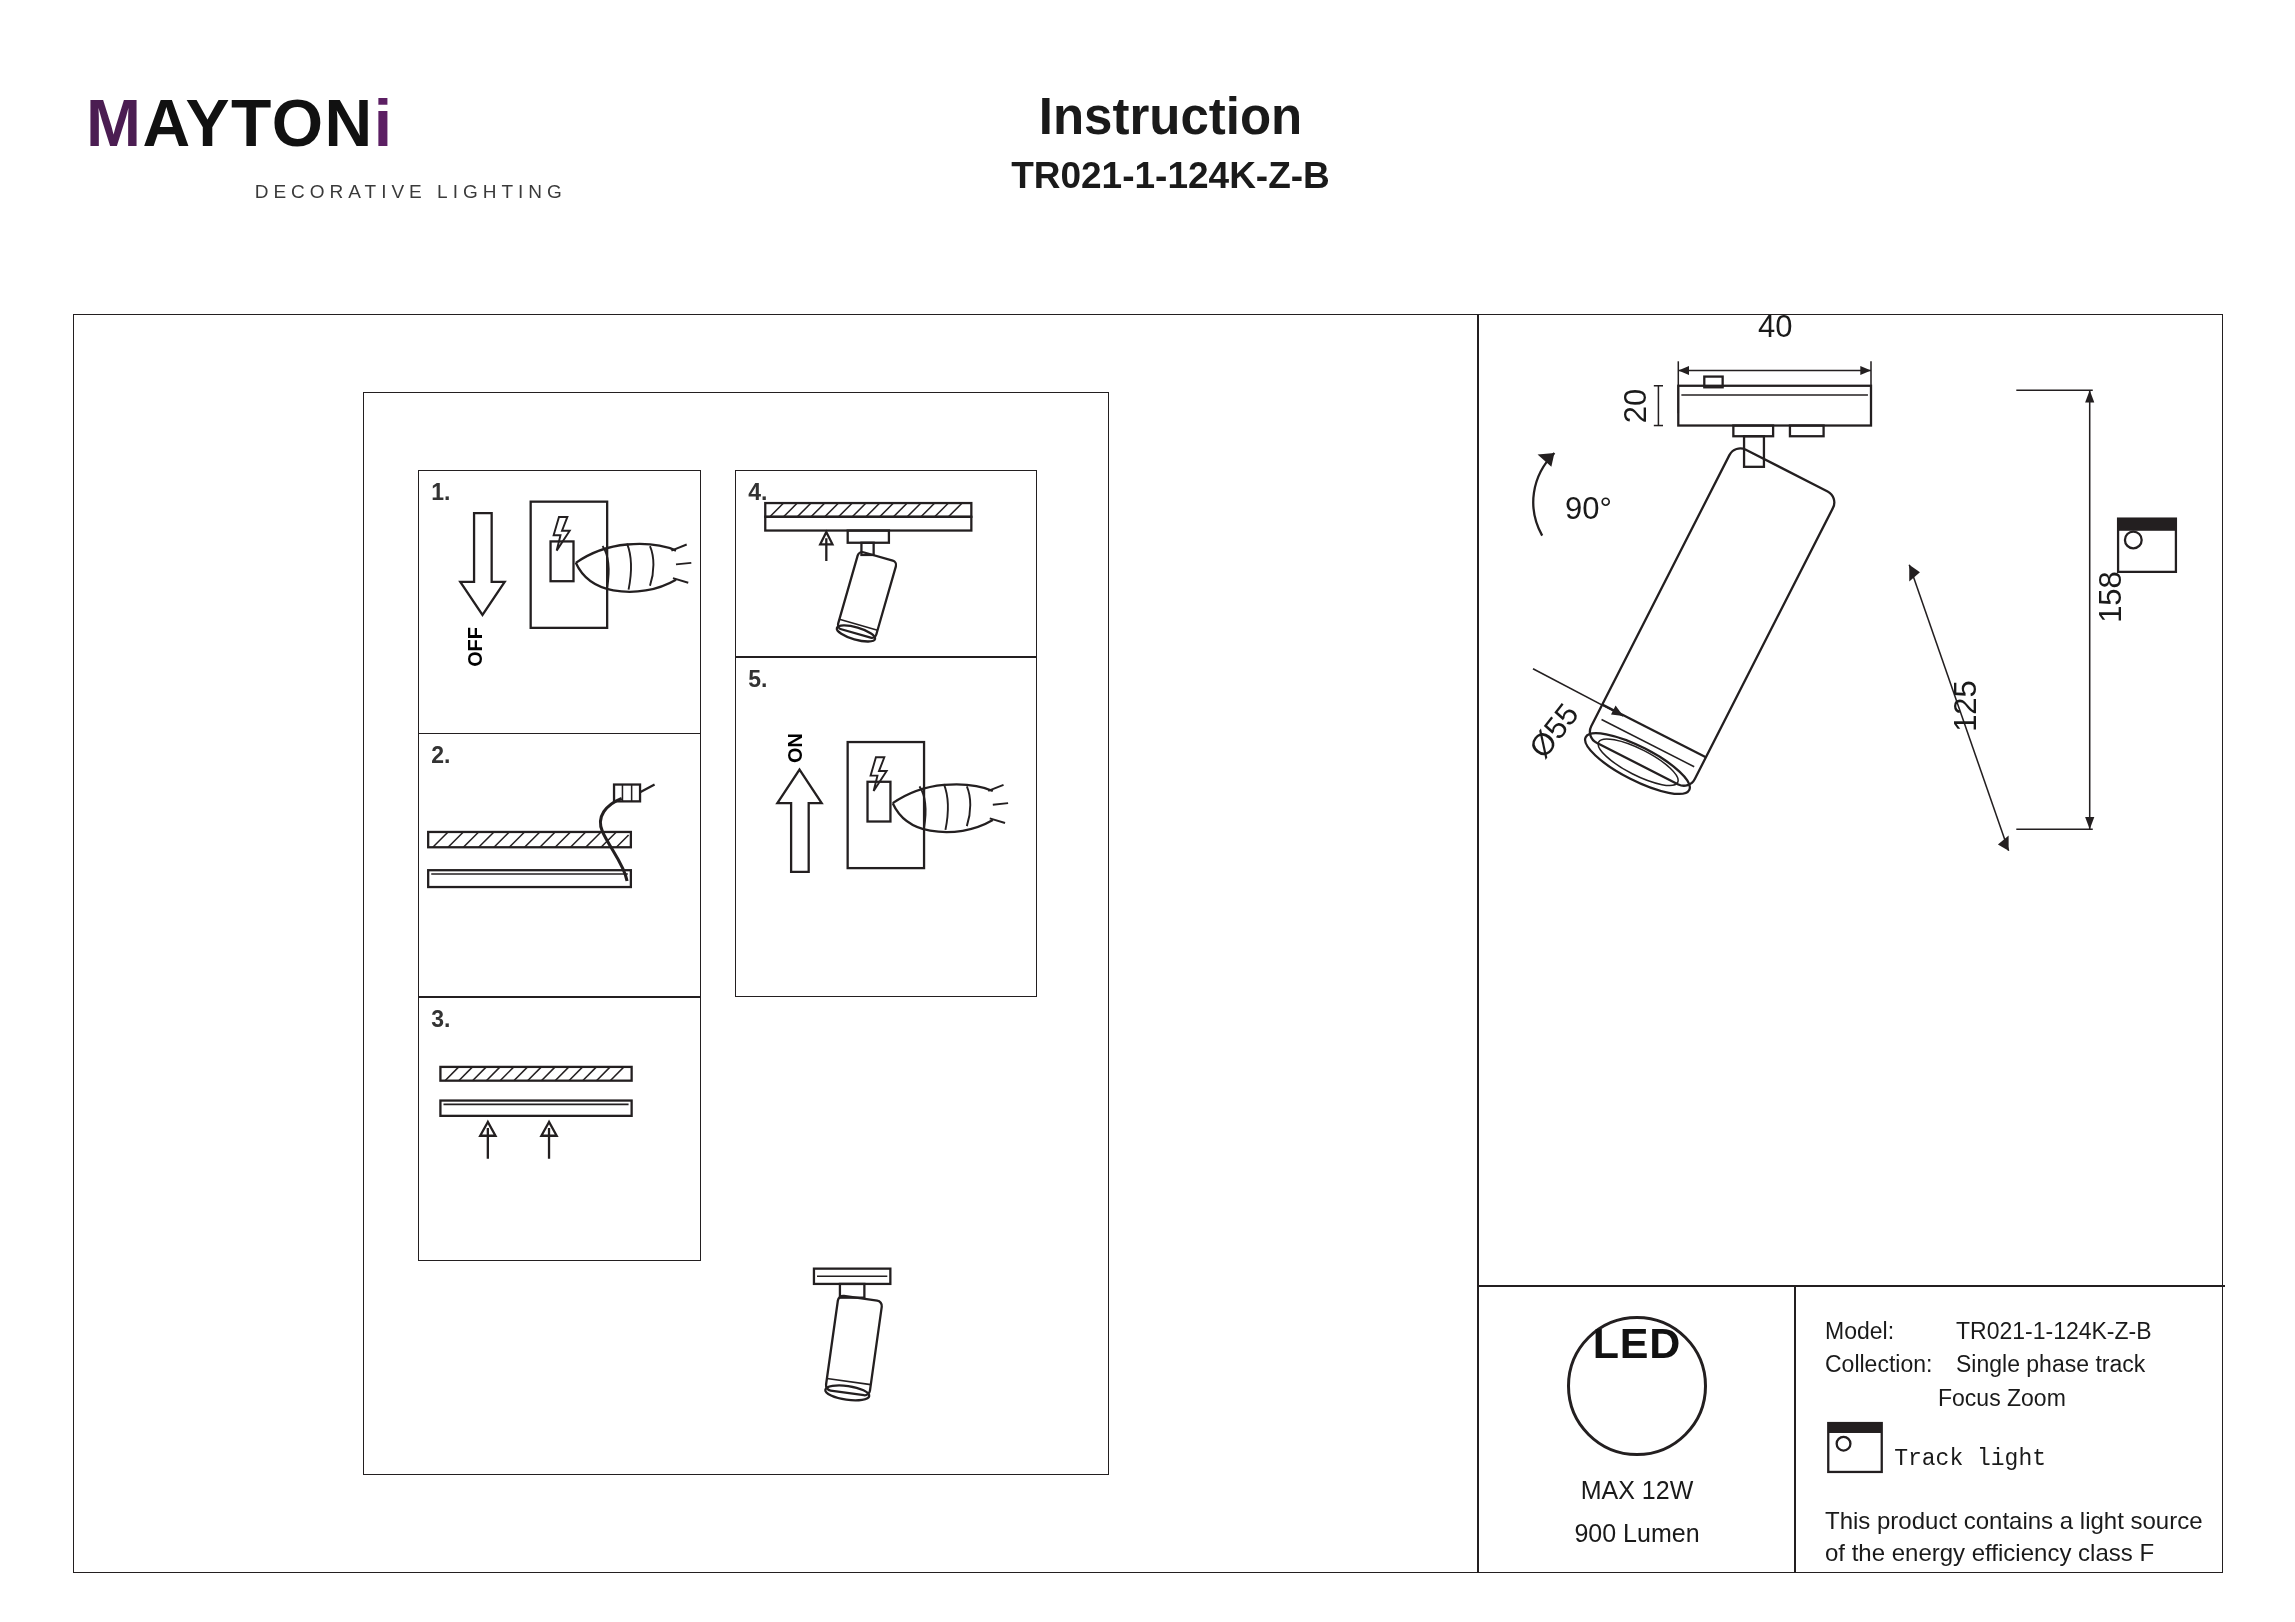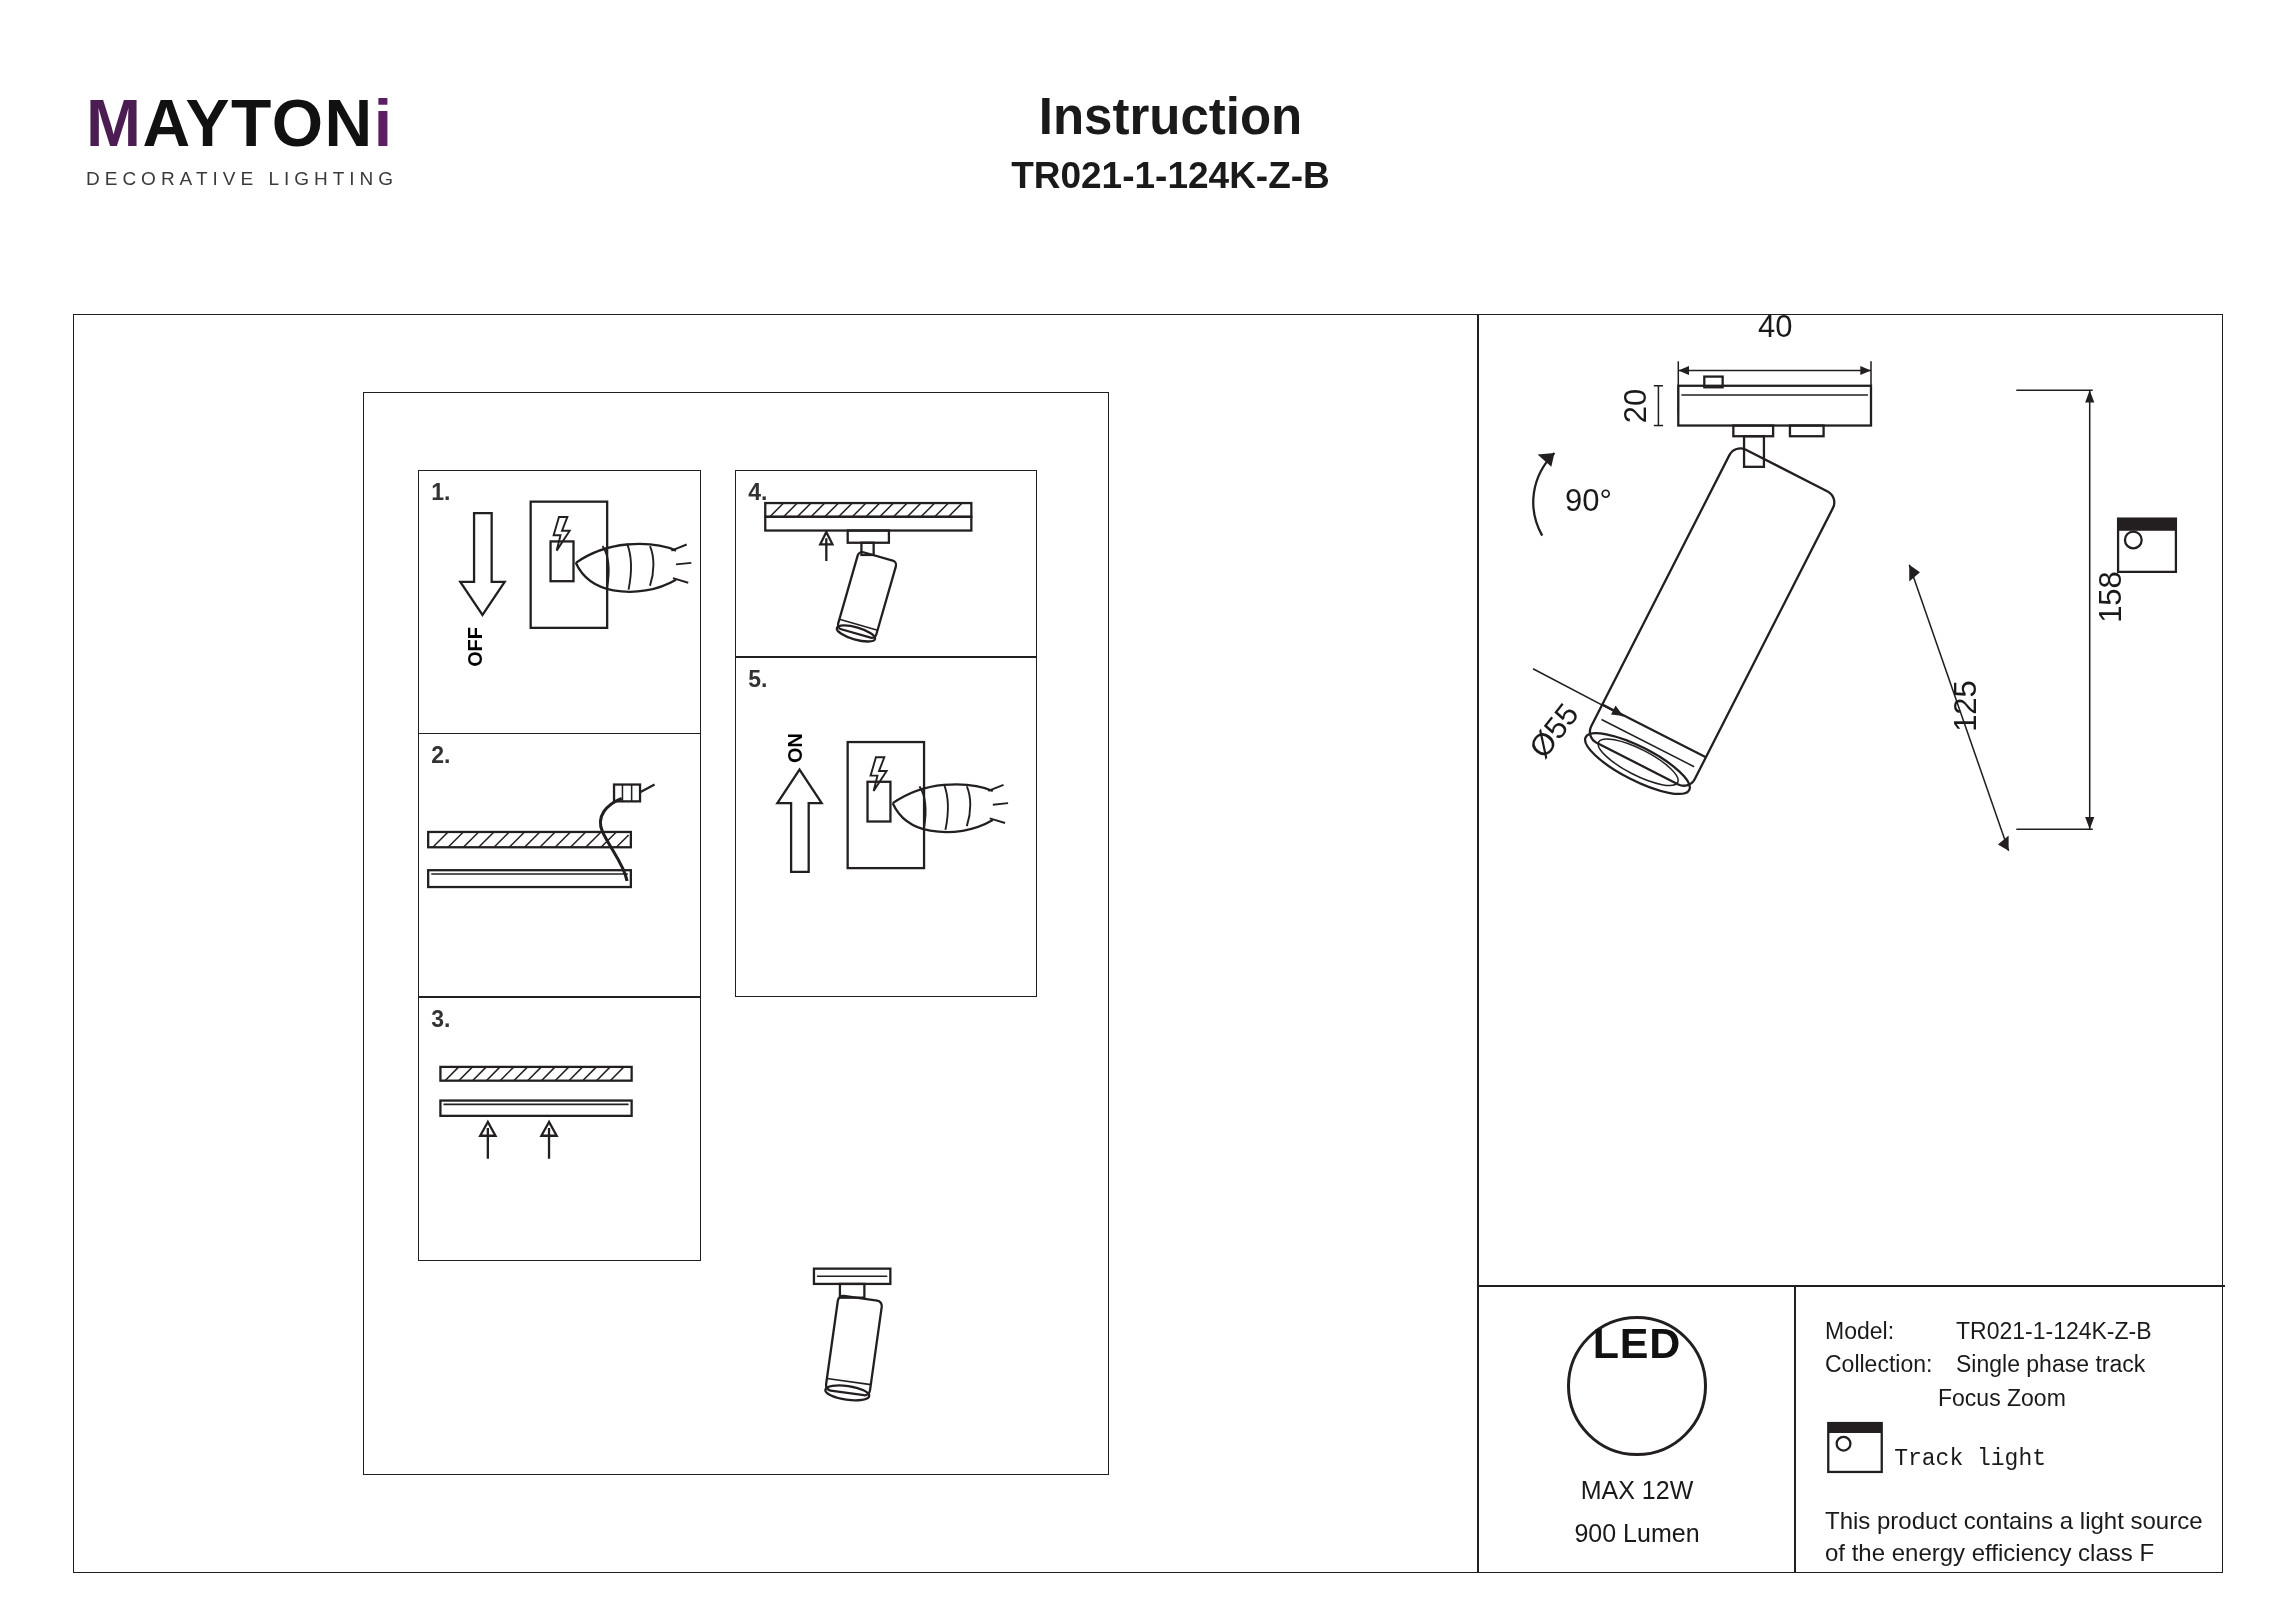--- a/index.html
+++ b/index.html
@@ -32,24 +32,25 @@
     font-size: 66px;
     font-weight: 700;
     letter-spacing: 1.5px;
     line-height: 1;
     color: #111;
     white-space: nowrap;
   }
   .logo-word .m-purple { color: #4b1d52; }
   .logo-word .dot-i { color: #5c1f63; }
   .logo-sub {
-    margin-top: 12px;
+    margin-top: 25px;
     font-size: 19px;
     letter-spacing: 5px;
     color: #3a3a3a;
+    text-align: right;
     padding-right: 9.2px;
     font-weight: 400;
   }
   .title-block {
     position: absolute;
     left: 826px;
     top: 90px;
     width: 689px;
     text-align: center;
   }
@@ -445,21 +446,21 @@
 
     <line class="ln" x1="68" y1="462" x2="186" y2="524" stroke-width="2"></line>
     <path d="M186 524 L170 522 L176 510 Z" fill="#231f20"></path>
   </svg>
 
   <div class="dim-label" style="left:277px; top:-6.1px;">40</div>
   <div class="dim-label rot90" style="left:138px; top:73px;">20</div>
   <div class="dim-label rot90" style="left:604px; top:264px;">158</div>
   <div class="dim-label" style="left:459px; top:373px; transform:rotate(-90deg);">125</div>
   <div class="dim-label" style="left:44px; top:398px; transform:rotate(-52deg);">Ø55</div>
-  <div class="dim-label" style="left:84px; top:168px;">90°</div>
+  <div class="dim-label" style="left:84px; top:176px;">90°</div>
 </div>
 
 <svg class="top-right-icon" width="70" height="64" viewBox="0 0 92 84">
   <rect class="ln" x="8" y="6" width="76" height="70" stroke-width="3" fill="#fff"></rect>
   <rect x="8" y="6" width="76" height="16" fill="#231f20"></rect>
   <circle class="ln" cx="28" cy="34" r="11" stroke-width="3" fill="#fff"></circle>
 </svg>
 
 <div class="info-h"></div>
 <div class="info-v"></div>

